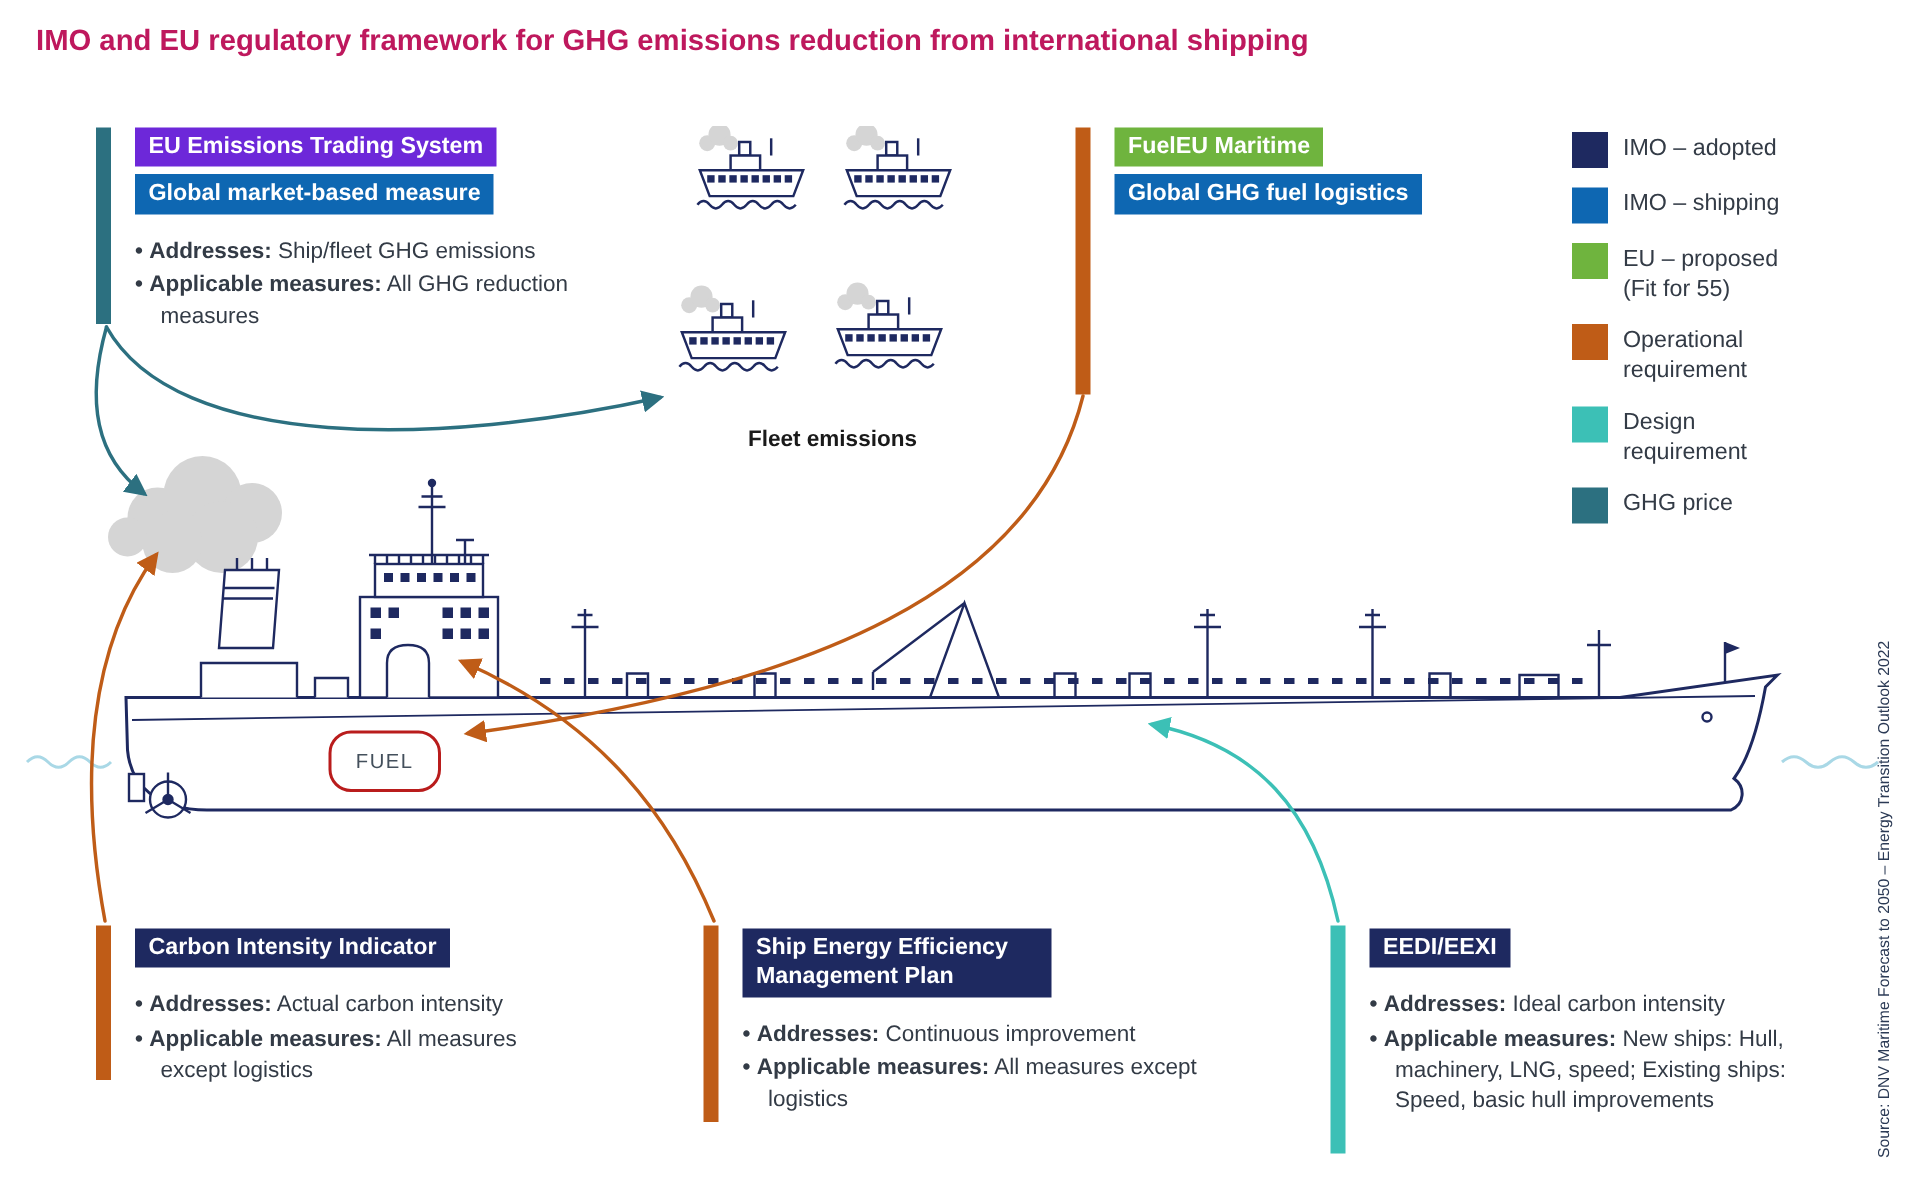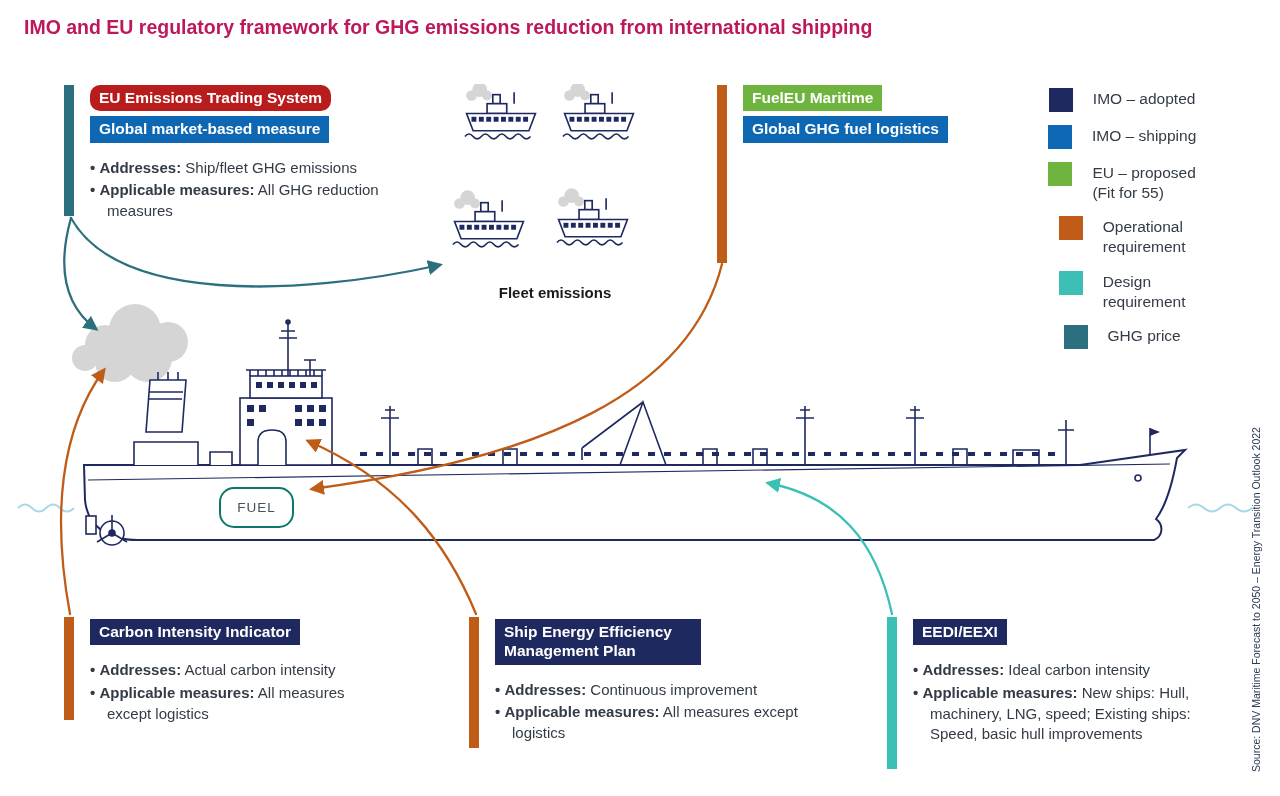--- a/index.html
+++ b/index.html
@@ -12,47 +12,47 @@
   .tag{display:inline-block;color:#fff;font-weight:700;font-size:15.5px;padding:3px 9px 4px 9px;line-height:1.25;}
   .tagrow{margin-bottom:5px;}
   
   .callout{position:absolute;}
   .bullets{margin-top:15px;font-size:15px;line-height:1.38;color:#333b46;}
   .bullet{padding-left:17px;text-indent:-17px;margin-bottom:2px;}
   .bullet::before{content:"\2022\00a0";font-weight:700;}
   .bl{font-weight:700;}
   
   .legend{position:absolute;left:1048px;top:88px;display:flex;flex-direction:column;gap:13px;}
-  .legend-item{display:flex;align-items:flex-start;gap:20px;justify-content:center;}
+  .legend-item{display:flex;align-items:flex-start;gap:10px;}
   .legend-swatch{width:24px;height:24px;flex:0 0 24px;}
   .legend-label{font-size:15.5px;line-height:1.3;color:#333b46;white-space:pre-line;padding-top:1px;}
   
   .fleet-label{position:absolute;left:445px;top:284px;width:220px;text-align:center;
                font-size:15px;font-weight:700;color:#1a1a1a;}
   
-  .fuel{position:absolute;left:219px;top:487px;width:71px;height:37px;border:2px solid #0f766e;
+  .fuel{position:absolute;left:219px;top:487px;width:71px;height:37px;border:2px solid #b91c1c;
         border-radius:15px;background:#fff;display:flex;align-items:center;justify-content:center;
         font-size:13.5px;letter-spacing:1px;color:#44505c;z-index:2;}
   
   .source{position:absolute;left:1250px;top:772px;width:412px;transform:rotate(-90deg);
           transform-origin:0 0;font-size:10.5px;color:#2b3a55;}
   .abs{position:absolute;}
   svg{display:block;}
   .z1{z-index:1}.z3{z-index:3}.z5{z-index:5;pointer-events:none;}
 </style>
 </head>
 <body>
 
 <div class="page">
 
   <div class="title">IMO and EU regulatory framework for GHG emissions reduction from international shipping</div>
 
   <div class="vbar" style="left: 64px; top: 85px; height: 131px; background-color: rgb(44, 112, 128);"></div>
   <div class="callout z3" style="left:90px;top:85px;width:300px;">
-    <div class="tagrow"><span class="tag" style="background-color: #b91c1c; border-radius: 10px;">EU Emissions Trading System</span></div>
+    <div class="tagrow"><span class="tag" style="background-color: #6d28d9;">EU Emissions Trading System</span></div>
     <div class="tagrow"><span class="tag" style="background-color: rgb(14, 103, 178);">Global market-based measure</span></div>
     <div class="bullets" style="width:292px;">
       <div class="bullet"><span class="bl">Addresses:</span><span> Ship/fleet GHG emissions</span></div>
       <div class="bullet"><span class="bl">Applicable measures:</span><span> All GHG reduction measures</span></div>
     </div>
   </div>
 
   <div class="vbar" style="left: 717px; top: 85px; height: 178px; background-color: rgb(191, 92, 23);"></div>
   <div class="callout z3" style="left:743px;top:85px;width:240px;">
     <div class="tagrow"><span class="tag" style="background-color: rgb(111, 180, 62);">FuelEU Maritime</span></div>

